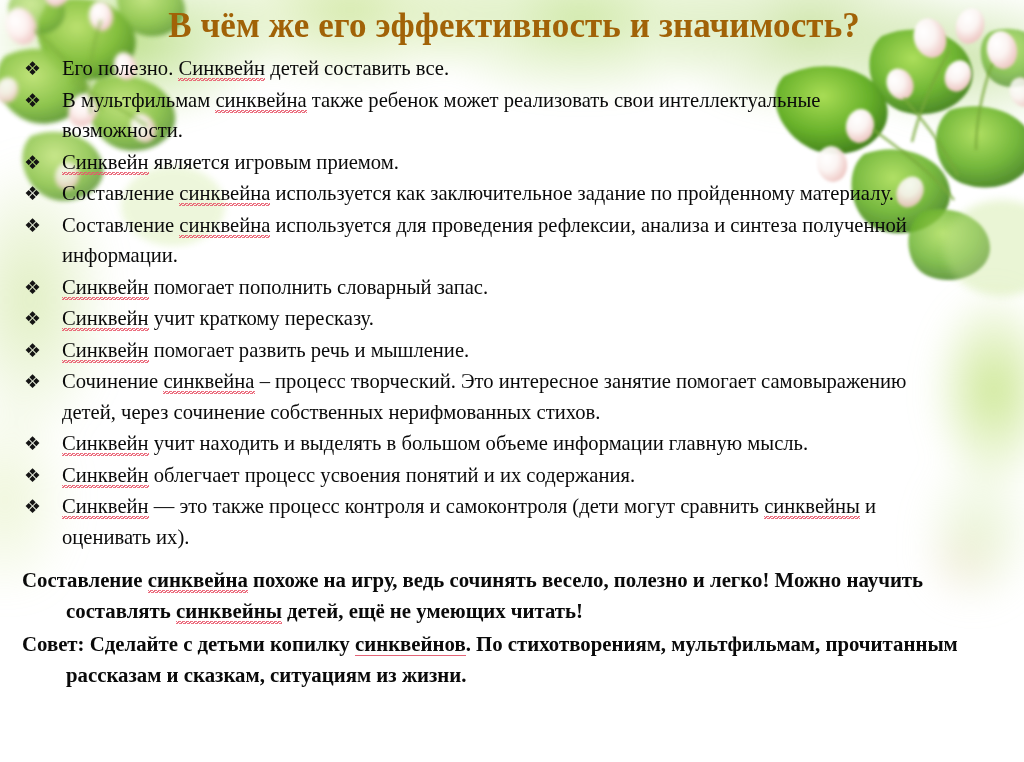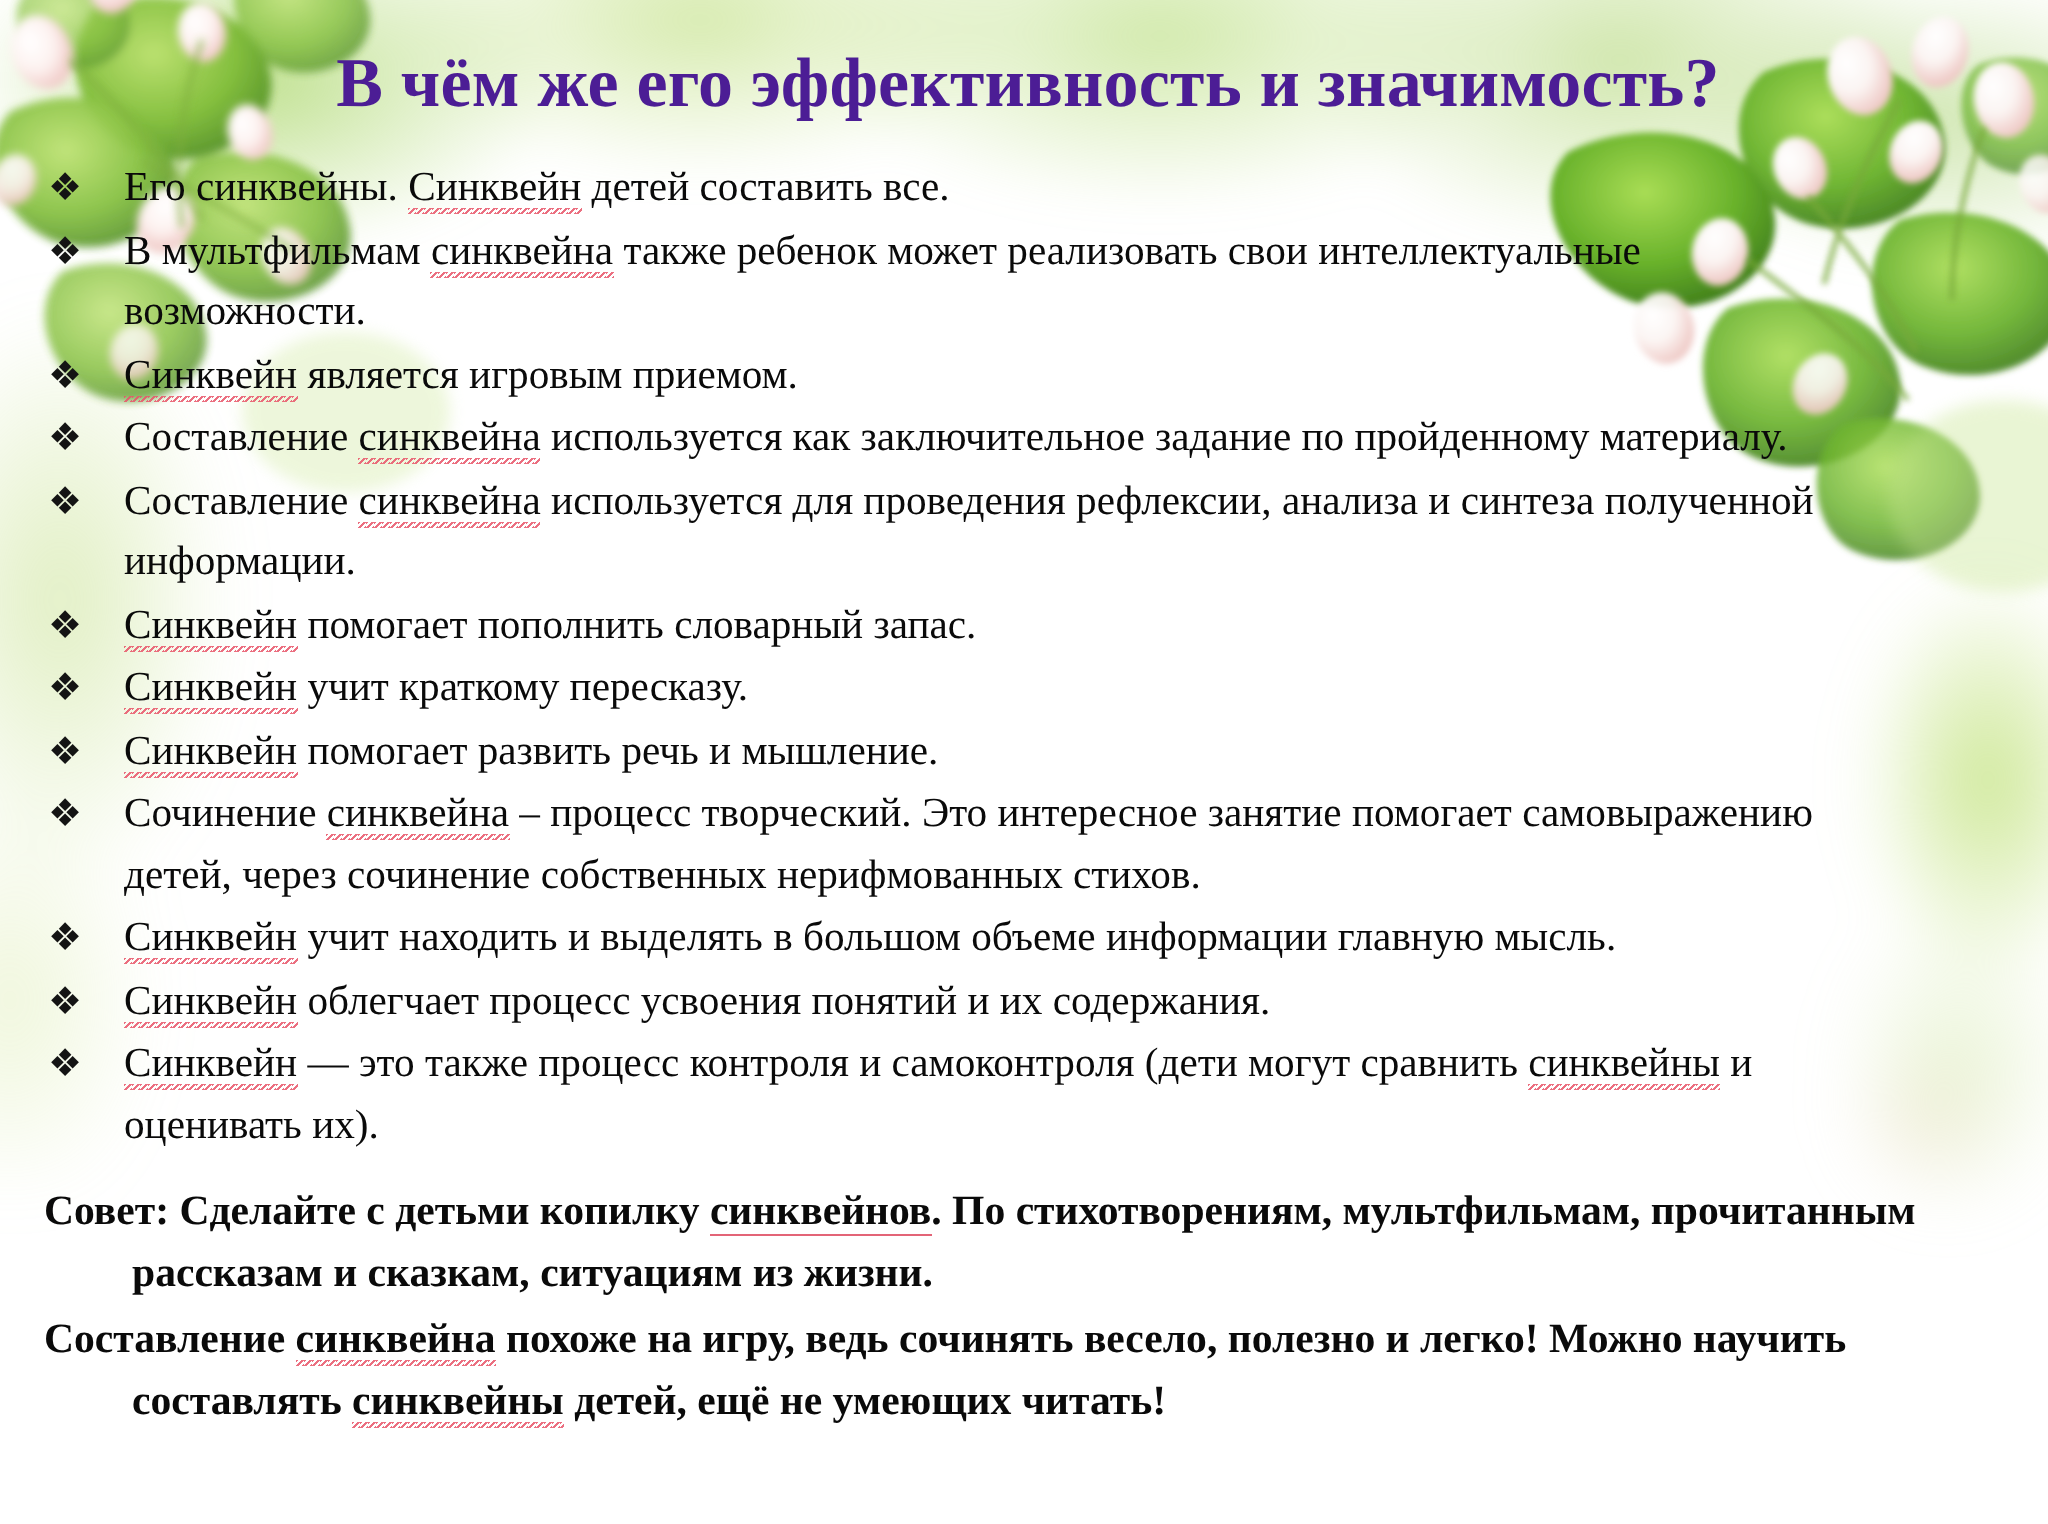--- a/index.html
+++ b/index.html
@@ -72,29 +72,29 @@
   }
   .bg-branch-left svg, .bg-branch-right svg { width: 100%; height: 100%; display: block; }
 
   
   .content {
     position: relative;
     z-index: 2;
   }
 
   .slide-title {
-    margin: 16px;
+    margin: 0;
     padding: 6px 0 2px 0;
     text-align: center;
     font-family: "Liberation Serif", "DejaVu Serif", serif;
     font-weight: bold;
     font-size: 35px;
     line-height: 1.12;
     letter-spacing: .1px;
-    color: #4c1d95;
+    color: #a16207;
     text-indent: 4px;
   }
 
   .bullet-list {
     list-style: none;
     margin: 6px 0 0 0;
     padding: 0;
   }
 
   .bullet-item {
@@ -264,33 +264,33 @@
       </g>
       <ellipse cx="248" cy="268" rx="58" ry="48" fill="#c7e590" opacity=".38" filter="url(#sb4)"></ellipse>
     </svg>
   </div>
 
   <div class="content">
 
     <h1 class="slide-title">В чём же его эффективность и значимость?</h1>
 
     <ul class="bullet-list">
-        <li class="bullet-item"><span class="bullet-glyph">❖</span><span>Его синквейны. </span><span class="sq">Синквейн</span><span> детей составить все.</span></li>
+        <li class="bullet-item"><span class="bullet-glyph">❖</span><span>Его полезно. </span><span class="sq">Синквейн</span><span> детей составить все.</span></li>
         <li class="bullet-item"><span class="bullet-glyph">❖</span><span>В мультфильмам </span><span class="sq">синквейна</span><span> также ребенок может реализовать свои интеллектуальные возможности.</span></li>
         <li class="bullet-item"><span class="bullet-glyph">❖</span><span class="sq">Синквейн</span><span> является игровым приемом.</span></li>
         <li class="bullet-item"><span class="bullet-glyph">❖</span><span>Составление </span><span class="sq">синквейна</span><span> используется как заключительное задание по пройденному материалу.</span></li>
         <li class="bullet-item"><span class="bullet-glyph">❖</span><span>Составление </span><span class="sq">синквейна</span><span> используется для проведения рефлексии, анализа и синтеза полученной информации.</span></li>
         <li class="bullet-item"><span class="bullet-glyph">❖</span><span class="sq">Синквейн</span><span> помогает пополнить словарный запас.</span></li>
         <li class="bullet-item"><span class="bullet-glyph">❖</span><span class="sq">Синквейн</span><span> учит краткому пересказу.</span></li>
         <li class="bullet-item"><span class="bullet-glyph">❖</span><span class="sq">Синквейн</span><span> помогает развить речь и мышление.</span></li>
         <li class="bullet-item"><span class="bullet-glyph">❖</span><span>Сочинение </span><span class="sq">синквейна</span><span> – процесс творческий. Это интересное занятие помогает самовыражению детей, через сочинение собственных нерифмованных стихов.</span></li>
         <li class="bullet-item"><span class="bullet-glyph">❖</span><span class="sq">Синквейн</span><span> учит находить и выделять в большом объеме информации главную мысль.</span></li>
         <li class="bullet-item"><span class="bullet-glyph">❖</span><span class="sq">Синквейн</span><span> облегчает процесс усвоения понятий и их содержания.</span></li>
         <li class="bullet-item"><span class="bullet-glyph">❖</span><span class="sq">Синквейн</span><span> — это также процесс контроля и самоконтроля (дети могут сравнить </span><span class="sq">синквейны</span><span> и оценивать их).</span></li>
       </ul>
 
     <div class="footer-block">
+        <p class="footer-para"><span class="lead"></span><span>Составление </span><span class="sq">синквейна</span><span> похоже на игру, ведь сочинять весело, полезно и легко! Можно научить составлять </span><span class="sq">синквейны</span><span> детей, ещё не умеющих читать!</span></p>
         <p class="footer-para"><span class="lead"></span><span>Совет: Сделайте с детьми копилку </span><span class="sq sq-solid">синквейнов</span><span>. По стихотворениям, мультфильмам, прочитанным рассказам и сказкам, ситуациям из жизни.</span></p>
-        <p class="footer-para"><span class="lead"></span><span>Составление </span><span class="sq">синквейна</span><span> похоже на игру, ведь сочинять весело, полезно и легко! Можно научить составлять </span><span class="sq">синквейны</span><span> детей, ещё не умеющих читать!</span></p>
       </div>
 
   </div>
 </div>
 
 </body></html>

